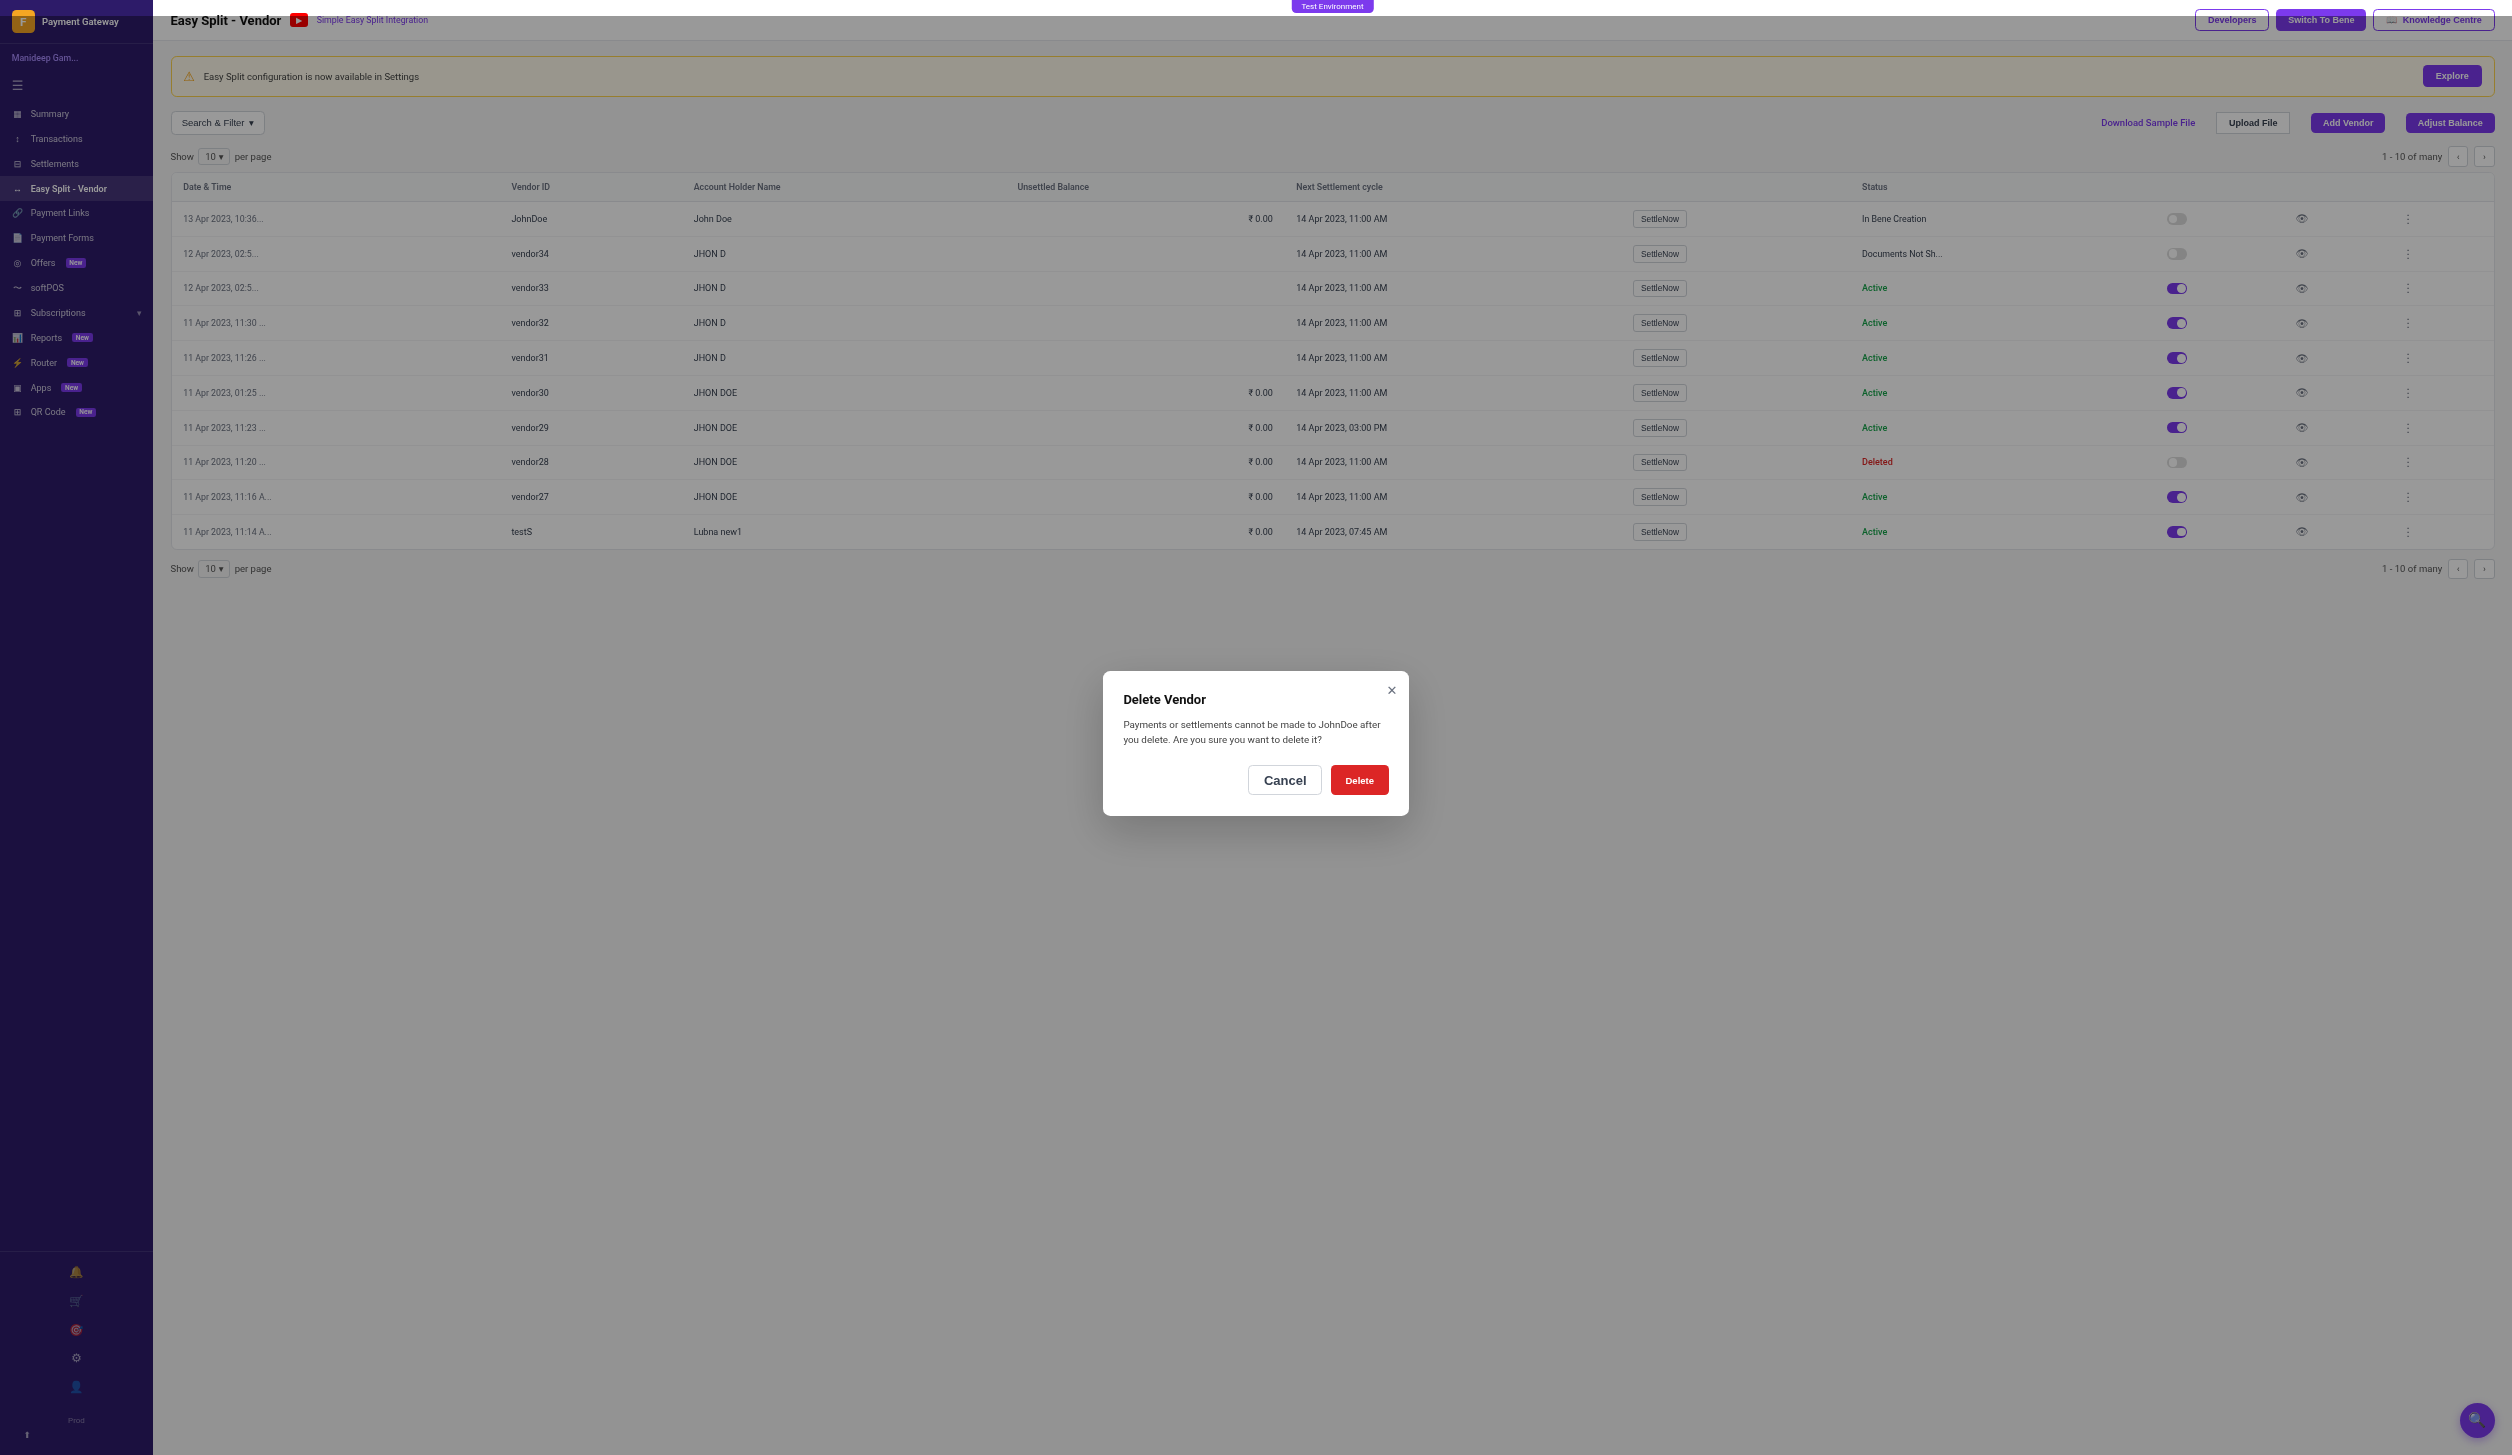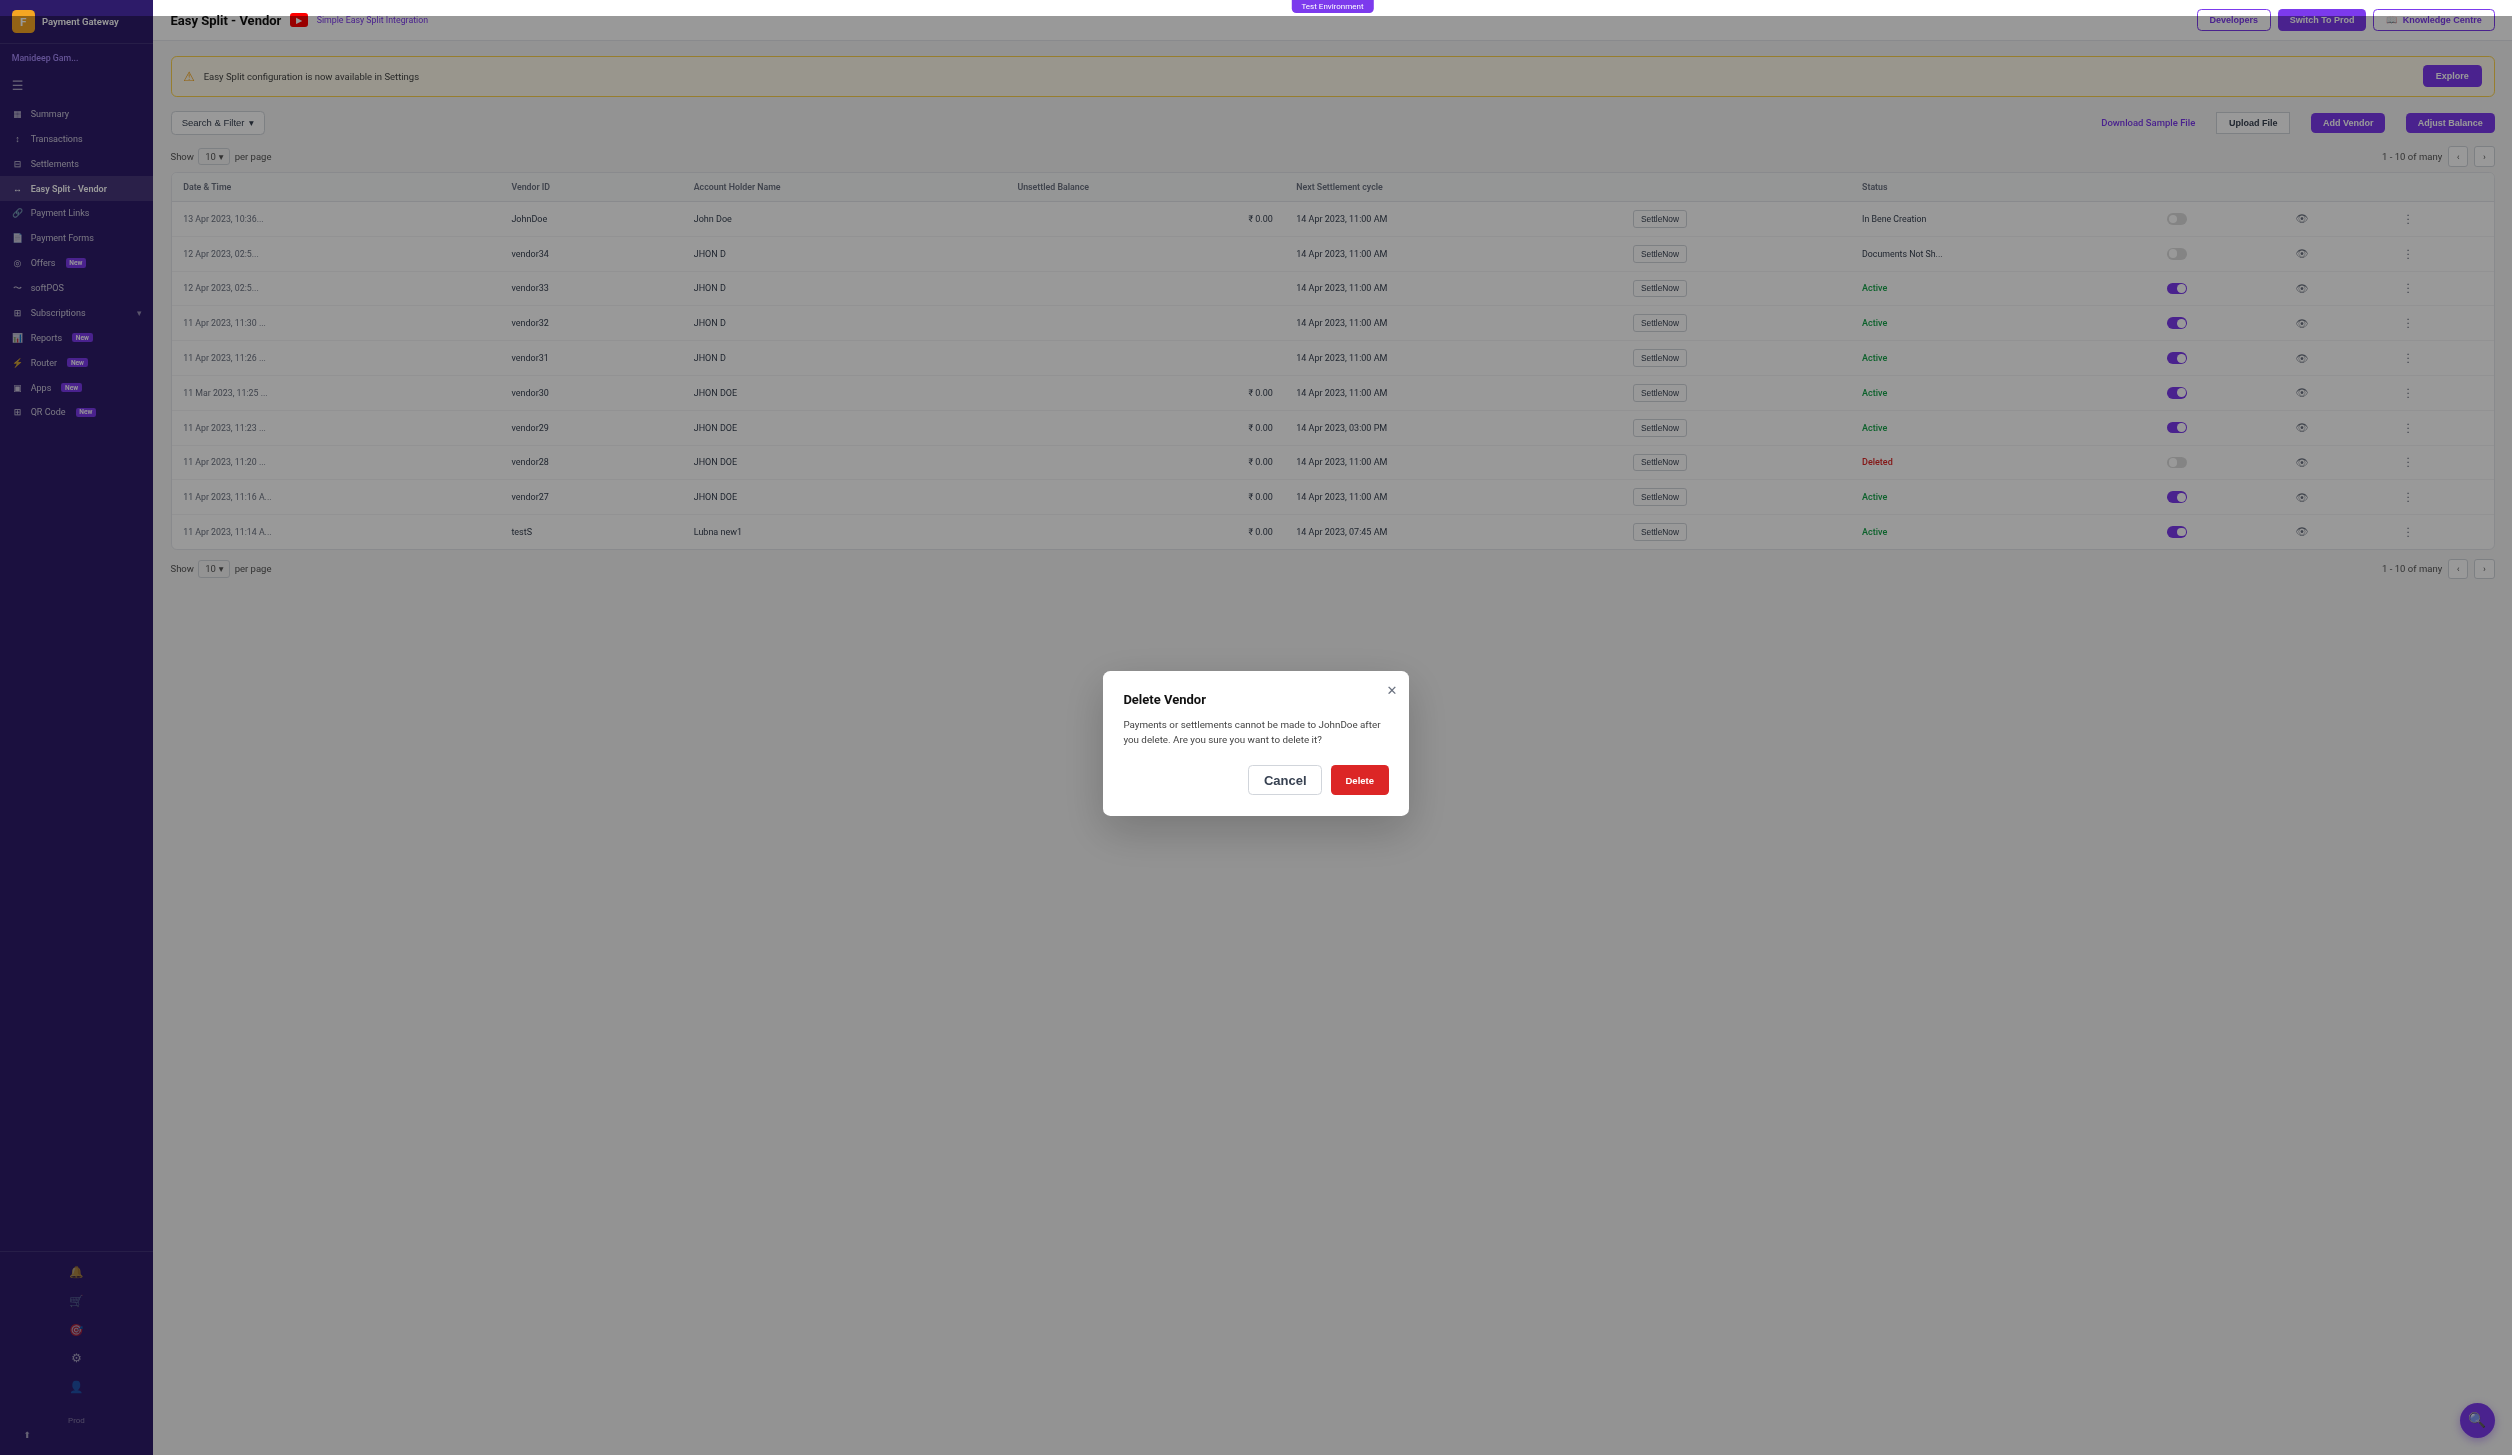--- a/index.html
+++ b/index.html
@@ -196,21 +196,21 @@
     <div class="test-env-banner">Test Environment</div>
     <div class="top-bar-left">
       <span class="page-title">Easy Split - Vendor</span>
       <button class="youtube-btn">
         <span>▶</span>
       </button>
       <a class="integration-link">Simple Easy Split Integration</a>
     </div>
     <div class="top-bar-right">
       <button class="btn-outline">Developers</button>
-      <button class="btn-primary">Switch To Prod</button>
+      <button class="btn-primary">Switch To Bene</button>
       <button class="btn-outline">
         <span style="margin-right:2.9px;">📖</span>
         <span>Knowledge Centre</span>
       </button>
     </div>
   </div>
 
   <div class="content">
 
     <div class="alert-bar">
@@ -329,21 +329,21 @@
       <td>14 Apr 2023, 11:00 AM</td>
       <td><button class="settle-btn">SettleNow</button></td>
       <td><span class="status-active">Active</span></td>
       <td>
                 <div class="row-toggle on"></div>
               </td>
       <td><span class="eye-icon">👁</span></td>
       <td><span class="more-icon">⋮</span></td>
     </tr>
             <tr>
-      <td style="color:#6b7280; font-size:8.8px;">11 Mar 2023, 11:25 ...</td>
+      <td style="color:#6b7280; font-size:8.8px;">11 Apr 2023, 01:25 ...</td>
       <td>vendor30</td>
       <td>JHON DOE</td>
       <td style="text-align:right;">₹ 0.00</td>
       <td>14 Apr 2023, 11:00 AM</td>
       <td><button class="settle-btn">SettleNow</button></td>
       <td><span class="status-active">Active</span></td>
       <td>
                 <div class="row-toggle on"></div>
               </td>
       <td><span class="eye-icon">👁</span></td>

